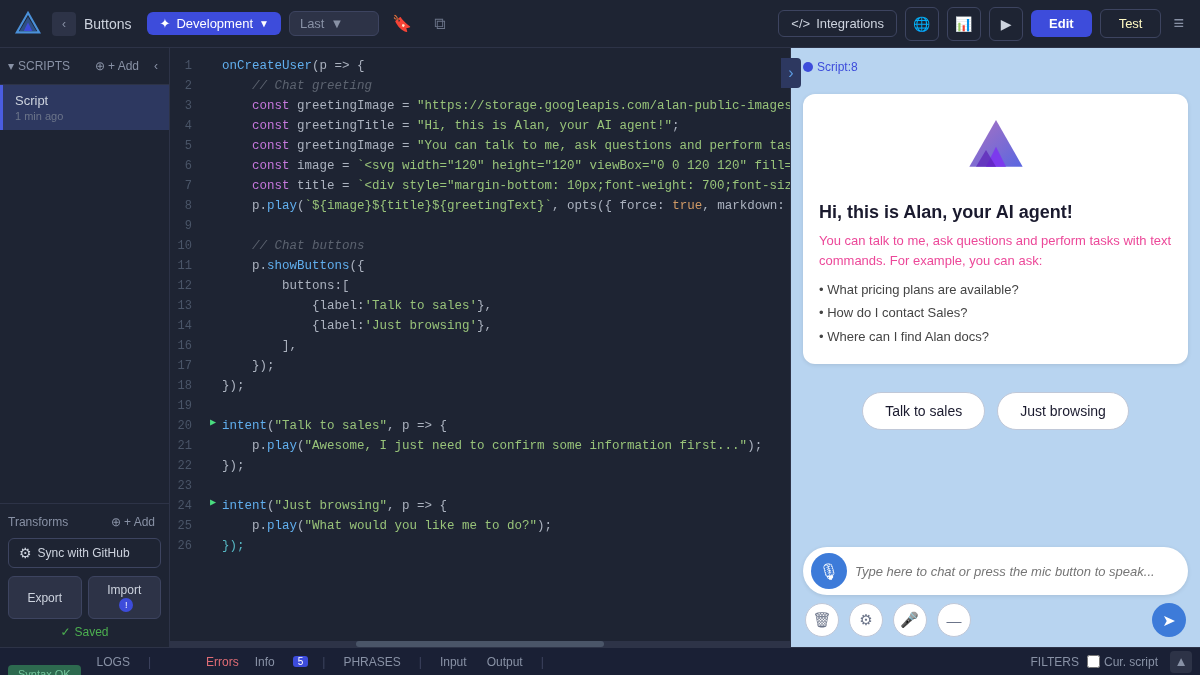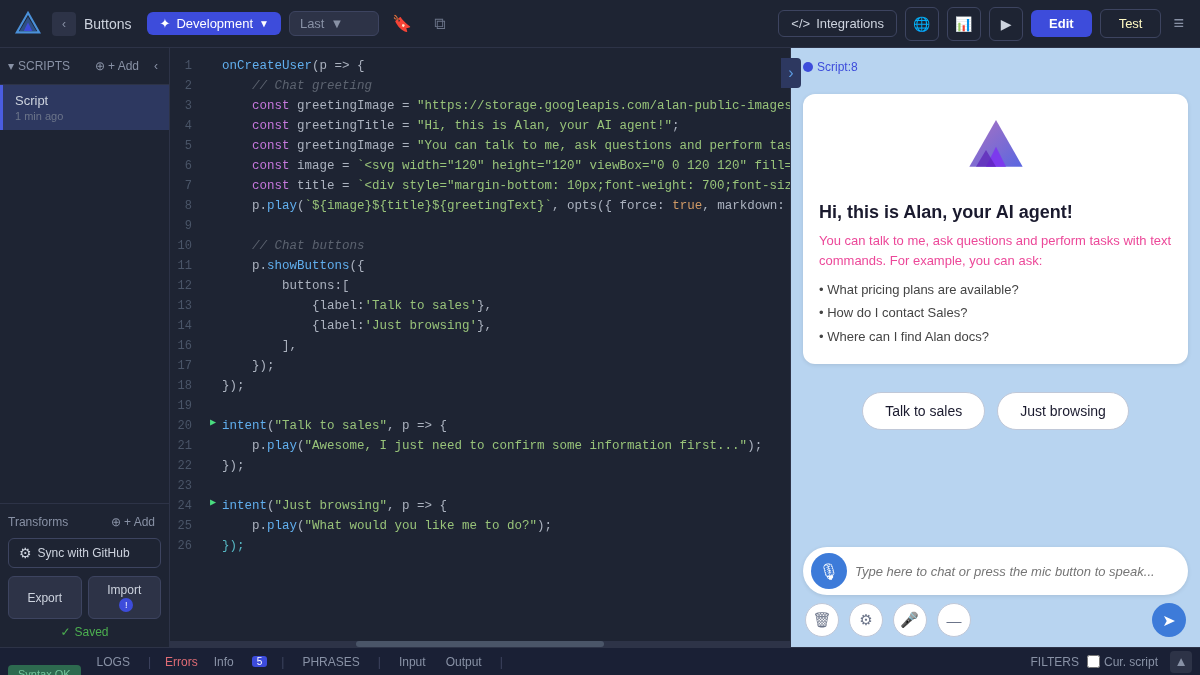--- a/index.html
+++ b/index.html
@@ -58,21 +58,21 @@
     .kw-gray { color: #5c6370; font-style: italic; }
     .kw-white { color: #abb2bf; }
     .kw-cyan { color: #56b6c2; }
     .code-scrollbar { height: 6px; background: #2d3347; }
     .code-scrollbar-thumb { width: 40%; height: 6px; background: #4a5568; border-radius: 3px; margin-left: 30%; }
 
     
     .bottom-bar { height: 28px; background: #1a2035; border-top: 1px solid #2d3347; display: flex; align-items: center; padding: 0 8px; gap: 12px; flex-shrink: 0; font-size: 12px; }
     .syntax-ok { background: #2d6a4f; color: #74c69d; padding: 3px 10px; border-radius: 4px; font-size: 11px; margin-top: 24px; }
     .bottom-tab { color: #8891a5; cursor: pointer; padding: 2px 4px; }
-    .bottom-tab-error { color: #e06c75; cursor: pointer; }
+    .bottom-tab-error { color: #e06c75; cursor: pointer; margin-left: 41px; }
     .bottom-tab-info-badge { background: #3d4cdb; color: white; border-radius: 3px; padding: 0 5px; font-size: 10px; margin-left: 2px; }
     .separator { color: #3d4460; margin: 0 2px; }
     .filter-section { display: flex; align-items: center; gap: 4px; margin-left: auto; }
     .cur-script { color: #8891a5; font-size: 12px; }
     .collapse-btn2 { background: #2d3347; border: none; color: #8891a5; width: 22px; height: 22px; border-radius: 4px; cursor: pointer; display: flex; align-items: center; justify-content: center; }
 
     
     .right-panel { width: 410px; background: #b8d4f0; display: flex; flex-direction: column; flex-shrink: 0; border-left: 1px solid #2d3347; }
     .chat-area { flex: 1; overflow-y: auto; padding: 12px; display: flex; flex-direction: column; gap: 20px; }
     .chat-source { color: #3d4cdb; font-size: 12px; font-weight: 500; display: flex; align-items: center; gap: 4px; }

